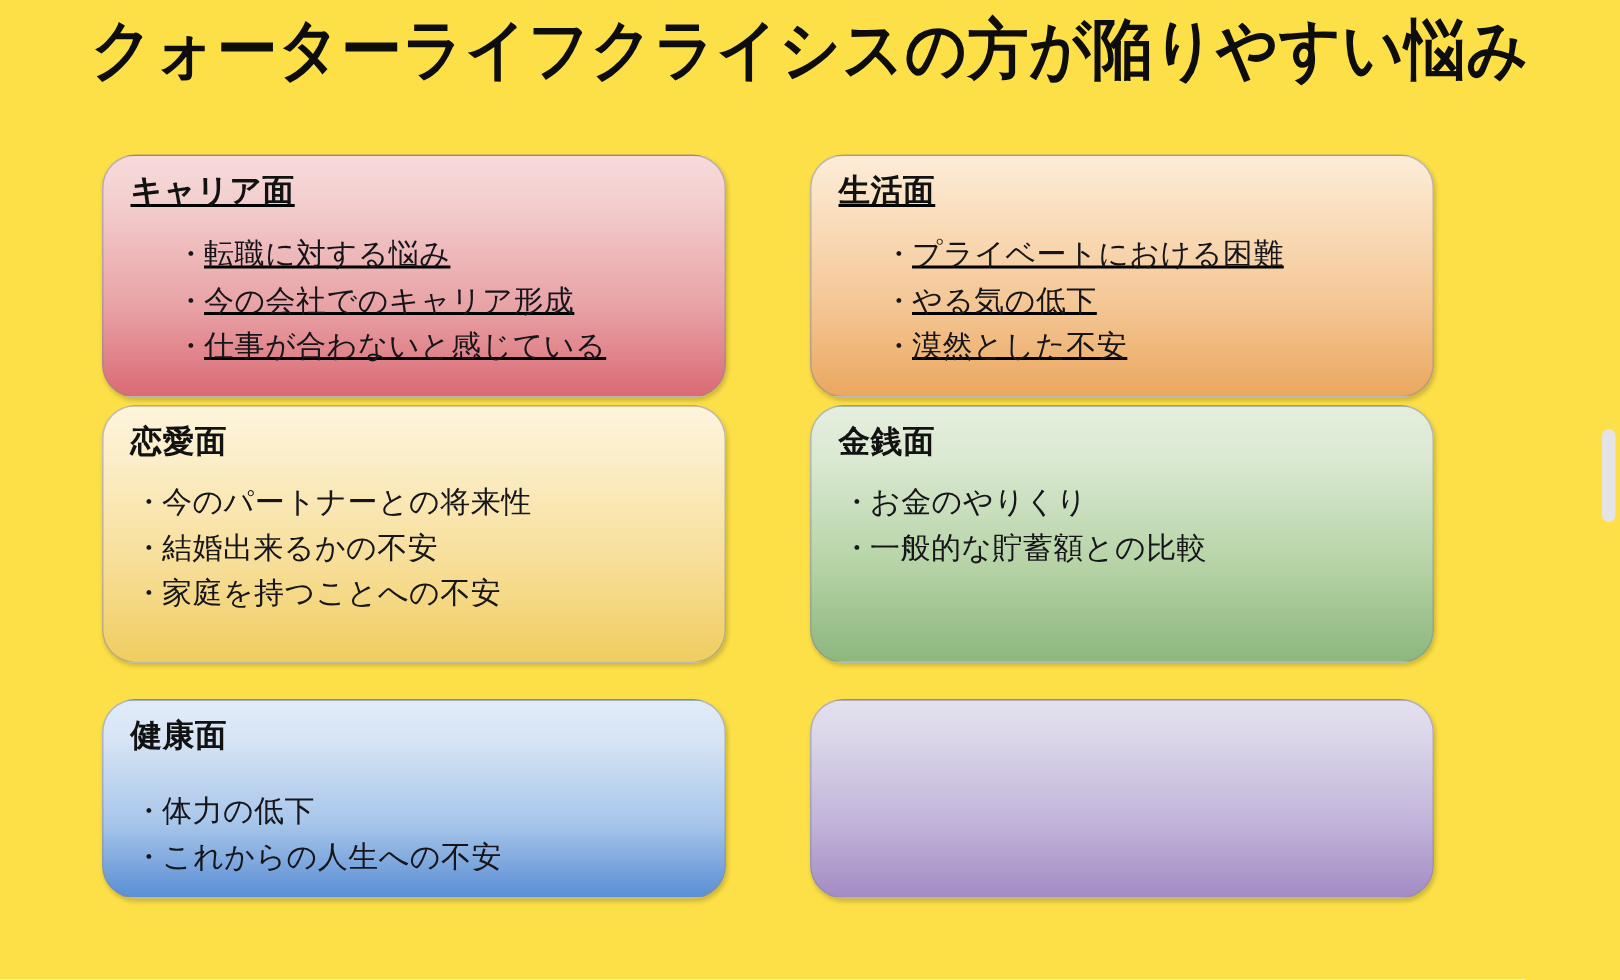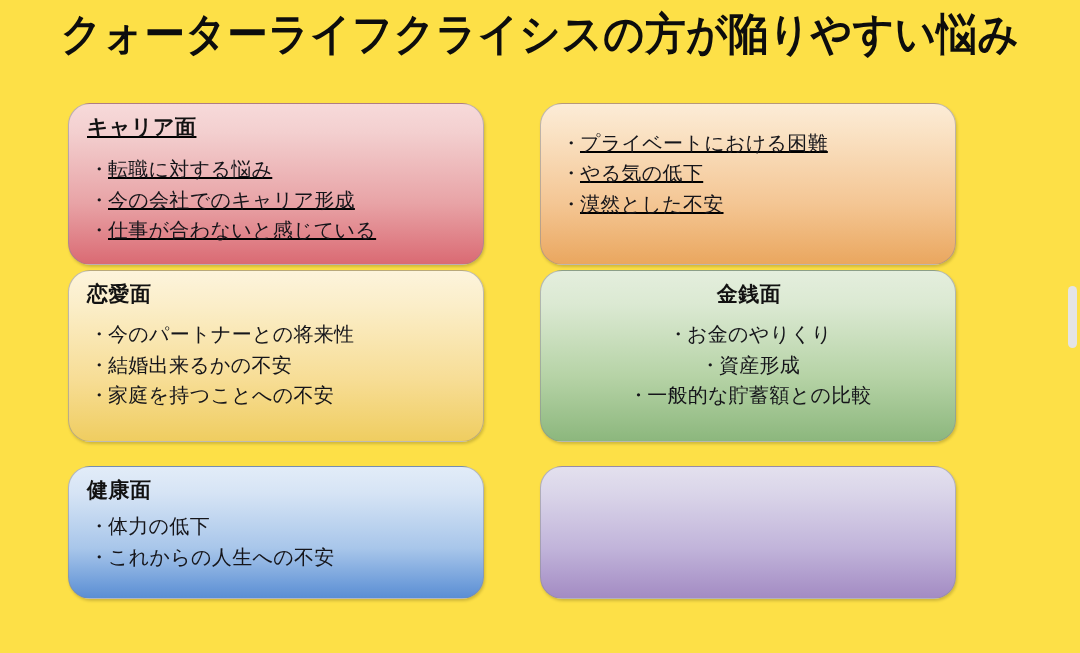--- a/index.html
+++ b/index.html
@@ -63,21 +63,21 @@
   .card-col-right { left: 472px; width: 416px; }
 
   .card-row-1 { top: 17px;   height: 162px; text-decoration: underline; }
   .card-row-2 { top: 184px; height: 172px; }
   .card-row-3 { top: 380px; height: 133px; }
 
   
   .c-pink   { background: linear-gradient(to bottom, #f7dada 0%, #f3cfcf 18%, #e8a3a6 62%, #da6a73 100%); }
   .c-orange { background: linear-gradient(to bottom, #fcecd7 0%, #fae2c4 18%, #f4c694 62%, #eaa75f 100%); }
   .c-yellow { background: linear-gradient(to bottom, #fdf4dc 0%, #fbeec9 20%, #f7dd95 64%, #efcd60 100%); }
-  .c-green  { background: linear-gradient(to bottom, #e4eedd 0%, #dbe9d2 20%, #b6d3a6 62%, #8cb77d 100%); text-align: center; }
+  .c-green  { background: linear-gradient(to bottom, #e4eedd 0%, #dbe9d2 20%, #b6d3a6 62%, #8cb77d 100%); }
   .c-blue   { background: linear-gradient(to bottom, #e2ecf8 0%, #d6e4f5 20%, #a8c6ea 62%, #5a8ed4 100%); }
   .c-purple { background: linear-gradient(to bottom, #e3e0ee 0%, #dad5e9 20%, #c1b4da 62%, #a38bc3 100%); }
 
   .card-title {
     font-size: 21px;
     font-weight: 700;
     color: #121212;
     line-height: 1.25;
     margin: 0 0 4px 2px;
     letter-spacing: 0.5px;
@@ -96,23 +96,23 @@
     letter-spacing: 0.3px;
     white-space: nowrap;
   }
 
   .bullet {
     display: inline-block;
     width: 0.95em;
   }
 
   
-  .card-row-1 .card-list { margin-top: 14px; }
+  .card-row-1 .card-list { margin-top: 14px; margin-left: 28px; }
   .card-row-2 .card-list { margin-top: 12px; }
-  .card-row-3 .card-list { margin-top: 8px; }
+  .card-row-3 .card-list { margin-top: 22px; }
 
   
   .scrollbar-thumb {
     position: absolute;
     right: 3px;
     top: 286px;
     width: 9px;
     height: 62px;
     border-radius: 5px;
     background: #e4e4e6;
@@ -130,41 +130,41 @@
     <div class="card card-col-left card-row-1 c-pink">
       <div class="card-title">キャリア面</div>
       <ul class="card-list">
         <li><span class="bullet">・</span><span>転職に対する悩み</span></li>
         <li><span class="bullet">・</span><span>今の会社でのキャリア形成</span></li>
         <li><span class="bullet">・</span><span>仕事が合わないと感じている</span></li>
       </ul>
     </div>
 
     <div class="card card-col-right card-row-1 c-orange">
+      <div class="card-title">生活面</div>
       <ul class="card-list">
         <li><span class="bullet">・</span><span>プライベートにおける困難</span></li>
         <li><span class="bullet">・</span><span>やる気の低下</span></li>
         <li><span class="bullet">・</span><span>漠然とした不安</span></li>
       </ul>
     </div>
 
     <div class="card card-col-left card-row-2 c-yellow">
       <div class="card-title">恋愛面</div>
       <ul class="card-list">
         <li><span class="bullet">・</span><span>今のパートナーとの将来性</span></li>
         <li><span class="bullet">・</span><span>結婚出来るかの不安</span></li>
         <li><span class="bullet">・</span><span>家庭を持つことへの不安</span></li>
       </ul>
     </div>
 
     <div class="card card-col-right card-row-2 c-green">
       <div class="card-title">金銭面</div>
       <ul class="card-list">
         <li><span class="bullet">・</span><span>お金のやりくり</span></li>
-        <li><span class="bullet">・</span><span>資産形成</span></li>
         <li><span class="bullet">・</span><span>一般的な貯蓄額との比較</span></li>
       </ul>
     </div>
 
     <div class="card card-col-left card-row-3 c-blue">
       <div class="card-title">健康面</div>
       <ul class="card-list">
         <li><span class="bullet">・</span><span>体力の低下</span></li>
         <li><span class="bullet">・</span><span>これからの人生への不安</span></li>
       </ul>

